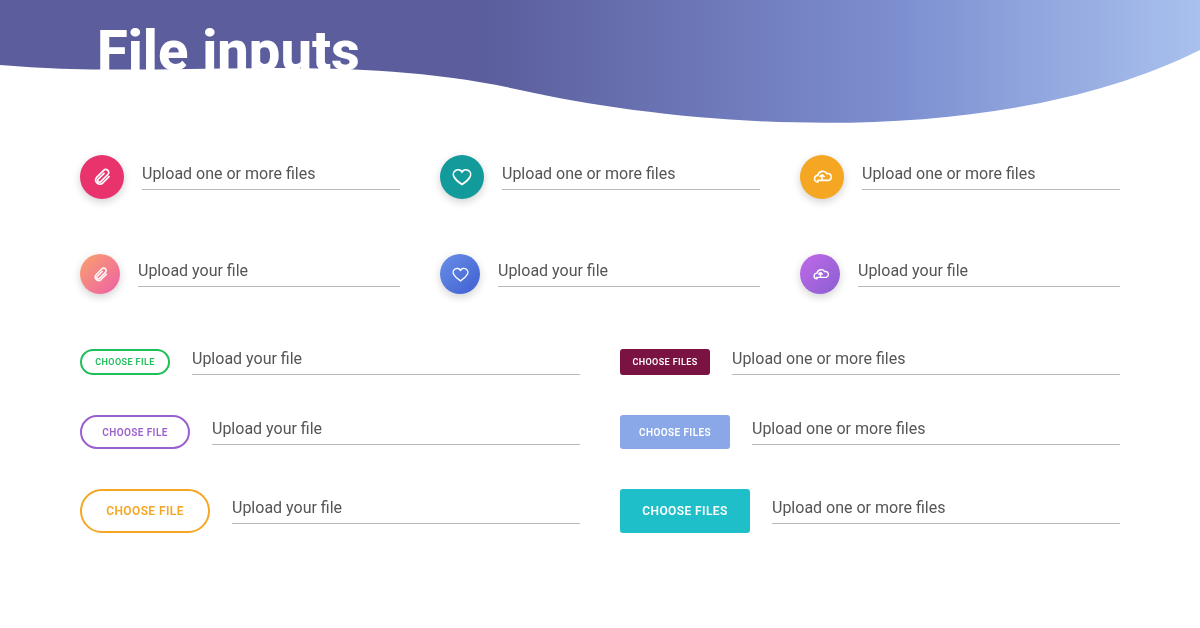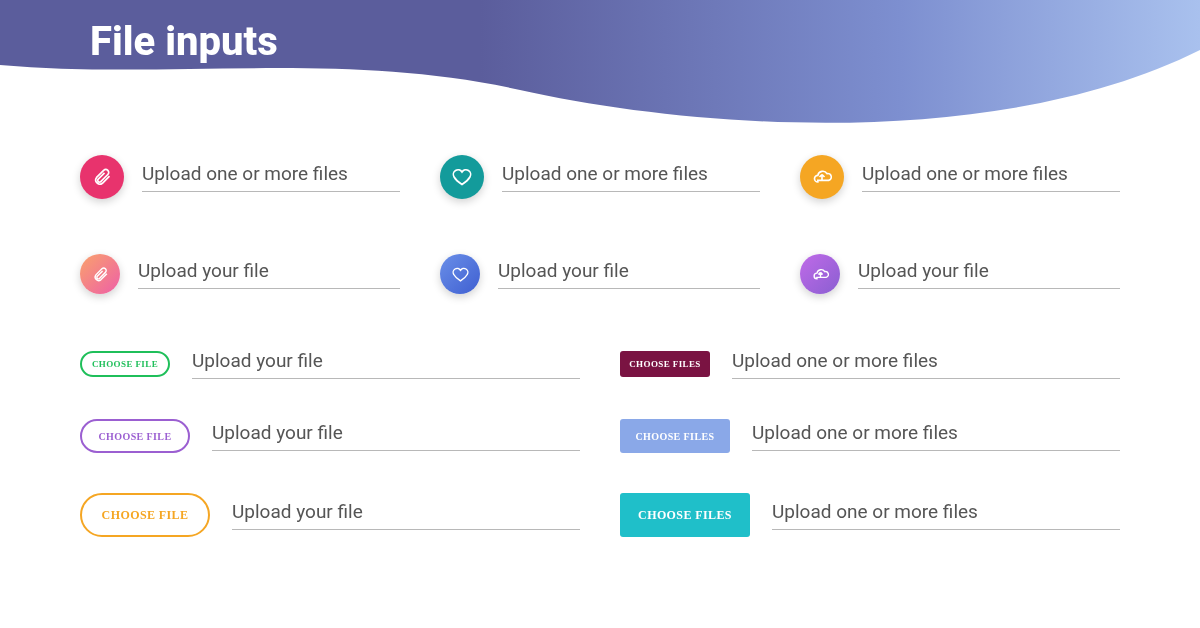--- a/index.html
+++ b/index.html
@@ -16,22 +16,22 @@
   .header-wave {
     position: absolute;
     top: 0; left: 0;
     width: 1200px;
     height: 140px;
     z-index: 0;
   }
   .page-title {
     position: absolute;
     top: 18px;
-    left: 90px;
-    font-size: 40px;
+    left: 97px;
+    font-size: 56px;
     font-weight: 800;
     color: #fff;
     z-index: 1;
   }
 
   .content {
     position: absolute;
     top: 155px;
     left: 80px;
     right: 80px;
@@ -54,40 +54,39 @@
   .ic-grad1  { background: linear-gradient(135deg,#f9a26c,#ee5fa7); }
   .ic-grad2  { background: linear-gradient(135deg,#6a8fe8,#3f5fd1); }
   .ic-grad3  { background: linear-gradient(135deg,#c06ae8,#8a5fd1); }
   .icon-circle.sm { width: 40px; height: 40px; }
   .icon-circle svg { width: 20px; height: 20px; stroke: #fff; fill: none; stroke-width: 2; }
   .icon-circle.sm svg { width: 17px; height: 17px; }
 
   .placeholder-line {
     flex: 1;
     border-bottom: 1px solid #b8b8b8;
-    font-size: 19px;
+    font-size: 16px;
     color: #555;
     padding-bottom: 6px;
   }
 
   
   .btn-rows { margin-top: 20px; }
   .btn-row { display: flex; justify-content: space-between; margin-bottom: 40px; }
   .btn-cell { display: flex; align-items: center; width: 500px; }
   .choose-btn {
     cursor: pointer;
     text-transform: uppercase;
     letter-spacing: 0.4px;
     font-weight: 600;
     flex-shrink: 0;
     display: flex;
     align-items: center;
     justify-content: center;
     margin-right: 22px;
-    font-family: Liberation Serif, serif;
   }
   .btn-outline {
     background: #fff;
     border: 2px solid;
     border-radius: 22px;
   }
   .btn-filled { color: #fff; border: none; border-radius: 3px; text-align: right; }
 
   .sz-sm { width: 90px; height: 26px; font-size: 9px; }
   .sz-md { width: 110px; height: 34px; font-size: 10px; }

